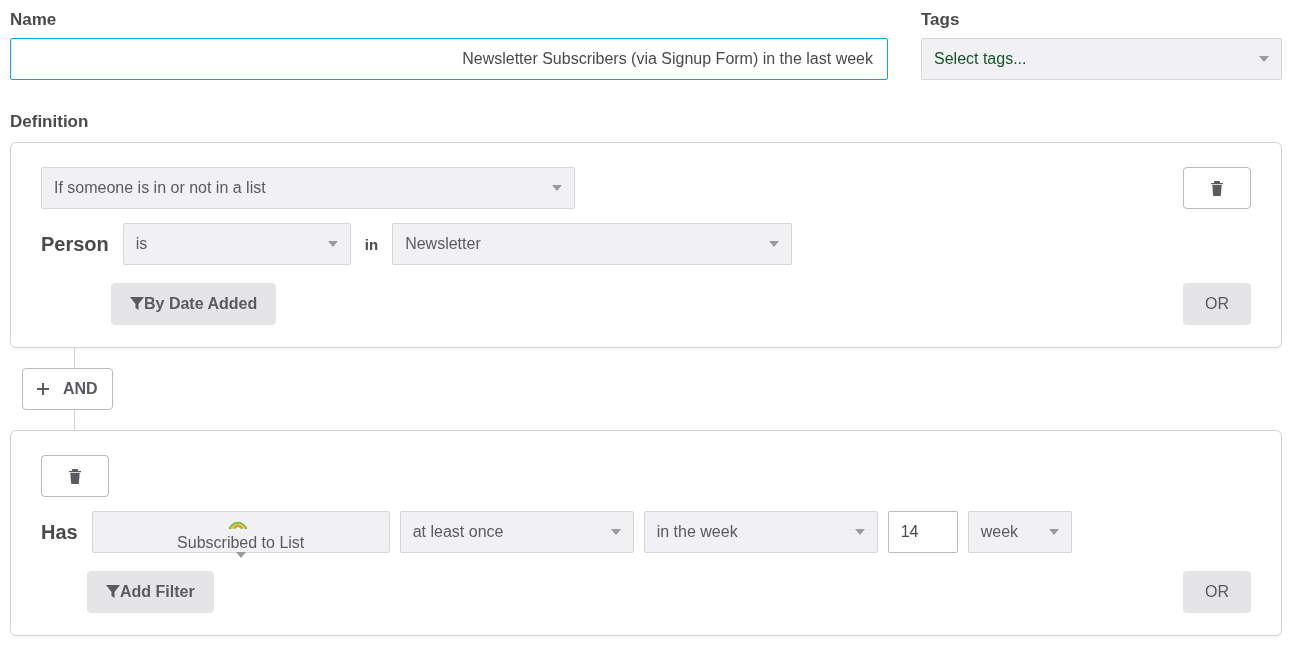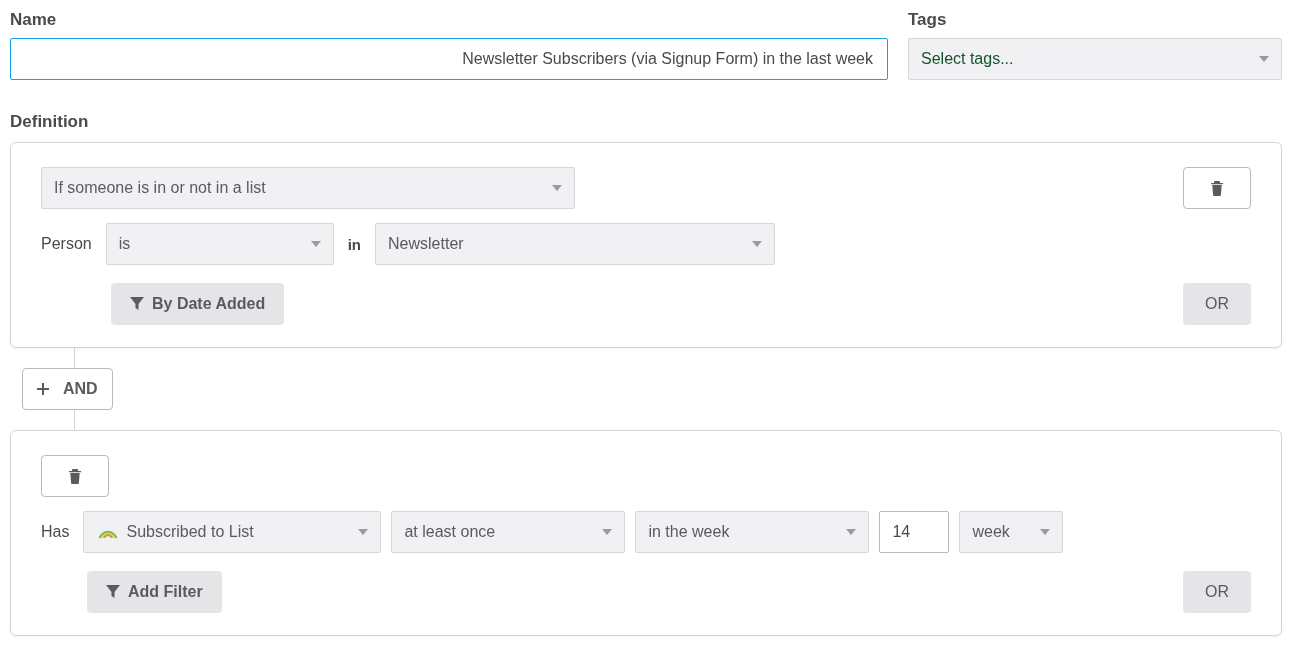--- a/index.html
+++ b/index.html
@@ -4,21 +4,21 @@
 <style>
   * { box-sizing: border-box; margin: 0; padding: 0; }
   body {
     font-family: -apple-system, BlinkMacSystemFont, "Segoe UI", Helvetica, Arial, sans-serif;
     background: #fff;
     padding: 10px;
     width: 1292px;
     color: #4a4a4a;
     font-size: 16px;
   }
-  .row { display: flex; gap: 20px; }
+  .row { display: flex; gap: 33px; }
   .col-name { flex: 0 0 878px; }
   .col-tags { flex: 1; }
   .field-label {
     font-weight: 600;
     font-size: 17px;
     color: #4a4a4a;
     margin-bottom: 8px;
     display: block;
   }
   .text-input {
@@ -90,30 +90,30 @@
     color: #5a5a5f;
   }
   .trash-svg { width: 14px; height: 16px; }
   .cond-row {
     display: flex;
     align-items: center;
     gap: 10px;
     margin-top: 14px;
   }
   .cond-label {
-    font-weight: 400;
-    font-size: 16px;
+    font-weight: 700;
+    font-size: 20px;
     color: #4a4a4a;
     margin-right: 4px;
   }
   .in-label { font-weight: 600; font-size: 15px; color: #4a4a4a; margin: 0 4px; }
   .sel { height: 42px; }
   .sel-230 { width: 228px; }
   .sel-400 { width: 400px; }
-  .sel-300 { width: 298px; }
+  .sel-300 { width: 298px; flex-direction: column; }
   .sel-234 { width: 234px; }
   .sel-104 { width: 104px; }
   .num-input {
     width: 70px;
     height: 42px;
     border: 1px solid #b9b9be;
     border-radius: 2px;
     padding: 0 12px;
     font-size: 16px;
     text-align: left;
@@ -127,21 +127,20 @@
     margin-top: 18px;
   }
   .pill-btn {
     height: 42px;
     background: #e5e5e8;
     border: 1px solid #e5e5e8;
     border-radius: 4px;
     padding: 0 18px;
     display: inline-flex;
     align-items: center;
-    gap: 8px;
     font-weight: 600;
     font-size: 16px;
     color: #5a5a5f;
     cursor: pointer;
   }
   .pill-btn.indent { margin-left: 70px; }
   .or-btn {
     height: 42px;
     width: 68px;
     background: #e5e5e8;

